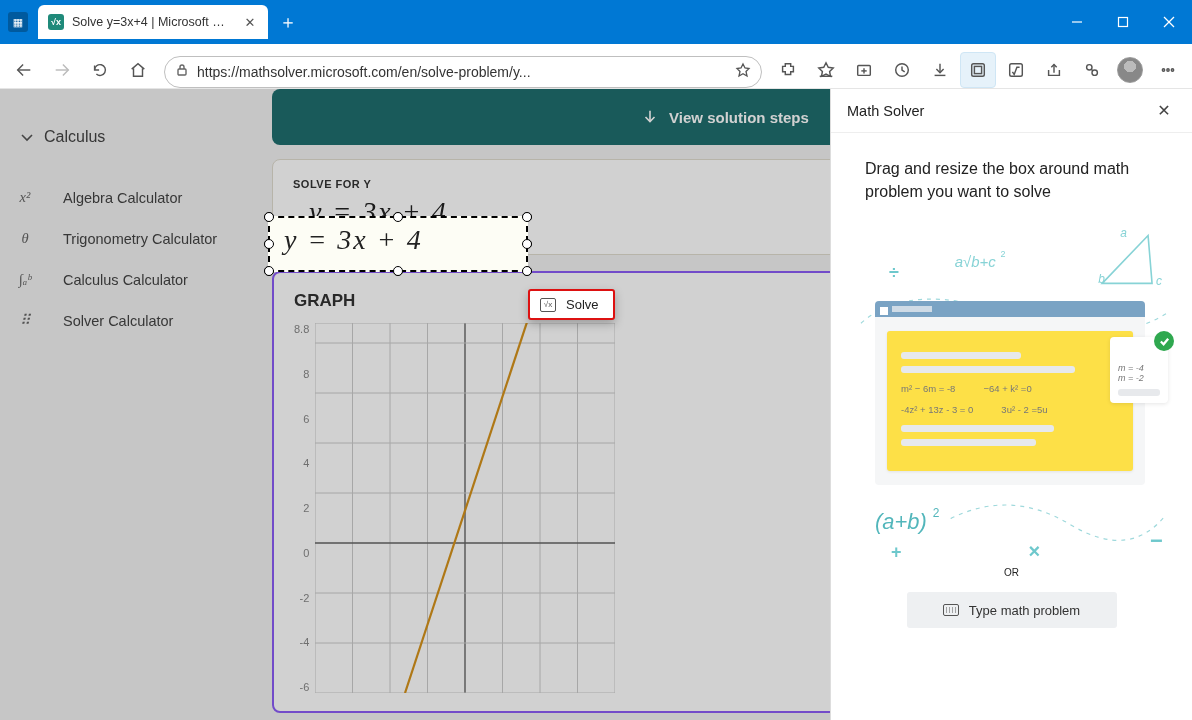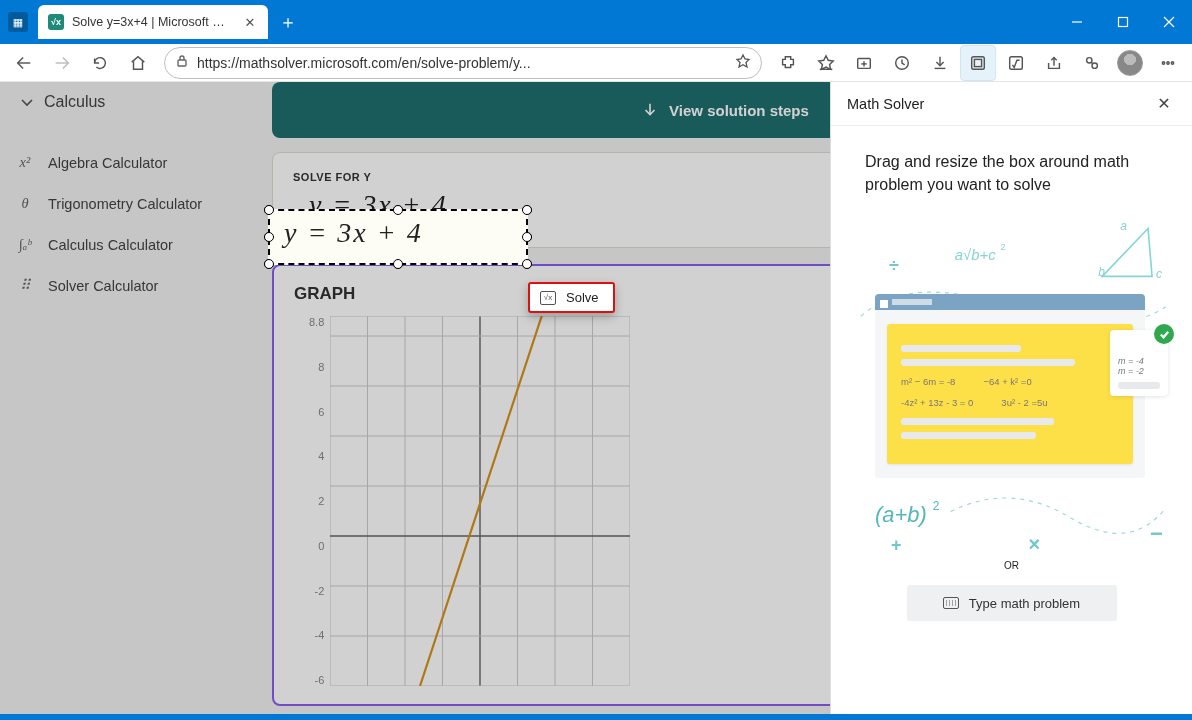--- a/index.html
+++ b/index.html
@@ -9,58 +9,58 @@
   .titlebar .app-icon { width:20px; height:20px; margin:0 10px 0 8px; background:#005a9e; border-radius:3px; display:flex; align-items:center; justify-content:center; color:#fff; font-size:11px; }
   .tab { height: 34px; background:#fff; border-radius:6px 6px 0 0; display:flex; align-items:center; padding:0 10px; min-width:200px; max-width:230px; gap:8px; }
   .tab .favicon { width:16px; height:16px; background:#1f8a7a; border-radius:3px; display:flex; align-items:center; justify-content:center; color:#fff; font-size:9px; font-weight:bold; }
   .tab .tab-title { flex:1; font-size:12.5px; color:#333; white-space:nowrap; overflow:hidden; text-overflow:ellipsis; }
   .tab .tab-close { width:16px; height:16px; display:flex; align-items:center; justify-content:center; color:#555; font-size:13px; cursor:pointer; }
   .newtab { width:28px; height:28px; display:flex; align-items:center; justify-content:center; color:#fff; font-size:18px; margin-left:6px; cursor:pointer; }
   .win-ctrls { margin-left:auto; display:flex; }
   .win-ctrls .wc { width:46px; height:44px; display:flex; align-items:center; justify-content:center; color:#fff; }
   .wc svg { width:12px; height:12px; stroke:#fff; stroke-width:1.2; fill:none; }
   
-  .toolbar { height: 38px; background:#fff; display:flex; align-items:center; padding:0 6px; gap:2px; border-bottom:1px solid #e5e5e5; }
+  .toolbar { height: 45px; background:#fff; display:flex; align-items:flex-end; padding:0 6px; gap:2px; border-bottom:1px solid #e5e5e5; }
   .tbtn { width:36px; height:36px; display:flex; align-items:center; justify-content:center; border-radius:4px; color:#555; cursor:pointer; }
   .tbtn.disabled { color:#bbb; }
   .tbtn.active { background:#e6f2fa; border:1px solid #cfe6f5; }
   .tbtn svg { width:18px; height:18px; stroke:#555; stroke-width:1.6; fill:none; }
   .tbtn.disabled svg { stroke:#bbb; }
   .addrbar { flex:1; height:32px; border:1px solid #bfbfbf; border-radius:16px; display:flex; align-items:center; padding:0 10px; gap:8px; margin:0 6px; }
   .addrbar .lock { color:#666; }
   .addrbar .url { flex:1; font-size:14px; color:#333; white-space:nowrap; overflow:hidden; text-overflow:ellipsis; }
   .addrbar .read { color:#555; }
   .avatar { width:26px; height:26px; border-radius:50%; background:radial-gradient(circle at 50% 35%, #bbb 0 30%, #888 30% 100%); border:1px solid #999; }
   
   .body { position:relative; height: calc(720px - 44px - 44px); background:#f2f2f2; }
   .page { position:absolute; inset:0; background:#f2f2f2; display:flex; }
   .page .left { width:258px; background:#f2f2f2; padding:0px 10px 0 0; }
-  .cat-row { display:flex; align-items:center; gap:10px; padding:11px 20px; color:#444; font-size:16px; cursor:pointer; }
+  .cat-row { display:flex; align-items:center; gap:10px; padding:11px 20px; color:#444; font-size:16px; cursor:pointer;margin-top:28px; }
   .cat-row svg { width:14px; height:14px; stroke:#555; stroke-width:1.6; fill:none; }
   .side-list { margin-top:20px; }
-  .side-item { display:flex; align-items:center; gap:14px; padding:12px 16px; color:#444; font-size:14.5px; cursor:pointer; border-radius:4px; }
+  .side-item { display:flex; align-items:center; gap:29px; padding:12px 16px; color:#444; font-size:14.5px; cursor:pointer; border-radius:4px; }
   .side-item .sicon { width:18px; text-align:center; color:#666; font-style:italic; font-family:"Times New Roman",serif; }
   .page .main { flex:1; padding:0 14px; position:relative; }
   .btn-teal { background:#1f6e6e; color:#fff; height:56px; border-radius:8px; display:flex; align-items:center; justify-content:center; gap:10px; font-size:15px; font-weight:600; cursor:pointer; margin-bottom:14px; }
   .btn-teal svg { width:18px; height:18px; stroke:#fff; stroke-width:1.8; fill:none; }
   .card { background:#fff; border:1px solid #e0dccf; border-radius:8px; padding:18px 20px 20px; margin-bottom:16px; position:relative; }
   .card h3 { font-size:11px; font-weight:800; color:#333; letter-spacing:0.5px; }
   .equation { font-family:"Times New Roman", serif; font-style:italic; font-size:28px; color:#222; padding:6px 16px; letter-spacing:2px; }
   .check { position:absolute; right:20px; top:50%; transform:translateY(-30%); width:44px; height:44px; border-radius:50%; background:#d4a521; display:flex; align-items:center; justify-content:center; }
   .check svg { width:22px; height:22px; stroke:#fff; stroke-width:3; fill:none; }
   
   .selbox { position:absolute; border:2px dashed #000; background:rgba(255,255,255,0); }
   .handle { position:absolute; width:10px; height:10px; background:#fff; border:1.5px solid #000; border-radius:50%; }
   
   .solve-pop { position:absolute; border:2.5px solid #d11; background:#fff; border-radius:3px; padding:6px 14px 6px 10px; display:flex; align-items:center; gap:10px; font-size:13px; color:#222; box-shadow:0 4px 10px rgba(0,0,0,0.25); cursor:pointer; }
   .solve-pop .sicon2 { width:16px; height:14px; border:1px solid #555; border-radius:2px; display:flex; align-items:center; justify-content:center; font-size:8px; color:#555; }
   
   .graph-card { background:#fff; border:2px solid #8b5cf6; border-radius:8px; padding:18px 20px; }
   .graph-card h3 { font-size:17px; font-weight:800; color:#333; margin-bottom:12px; }
-  .graph-wrap { display:flex;margin-left:15px; }
+  .graph-wrap { display:flex; }
   .ylabels { display:flex; flex-direction:column; justify-content:space-between; align-items:flex-end; padding:0 6px 0 0; font-size:11px; color:#888; height:370px; }
   svg.grid { width:300px; height:370px; }
   .grid line.g { stroke:#ccc; stroke-width:1; }
   .grid line.axis { stroke:#666; stroke-width:1.4; }
   .grid line.plot { stroke:#d6931c; stroke-width:2.2; }
   
   .vscroll { position:absolute; right:0; top:0; width:16px; height:100%; }
   .vscroll .thumb { position:absolute; left:2px; right:2px; top:6px; height:120px; background:#b8b8b8; border-radius:6px; }
   
   .dim { position:absolute; inset:0; background:rgba(0,0,0,0.18); pointer-events:none; }

